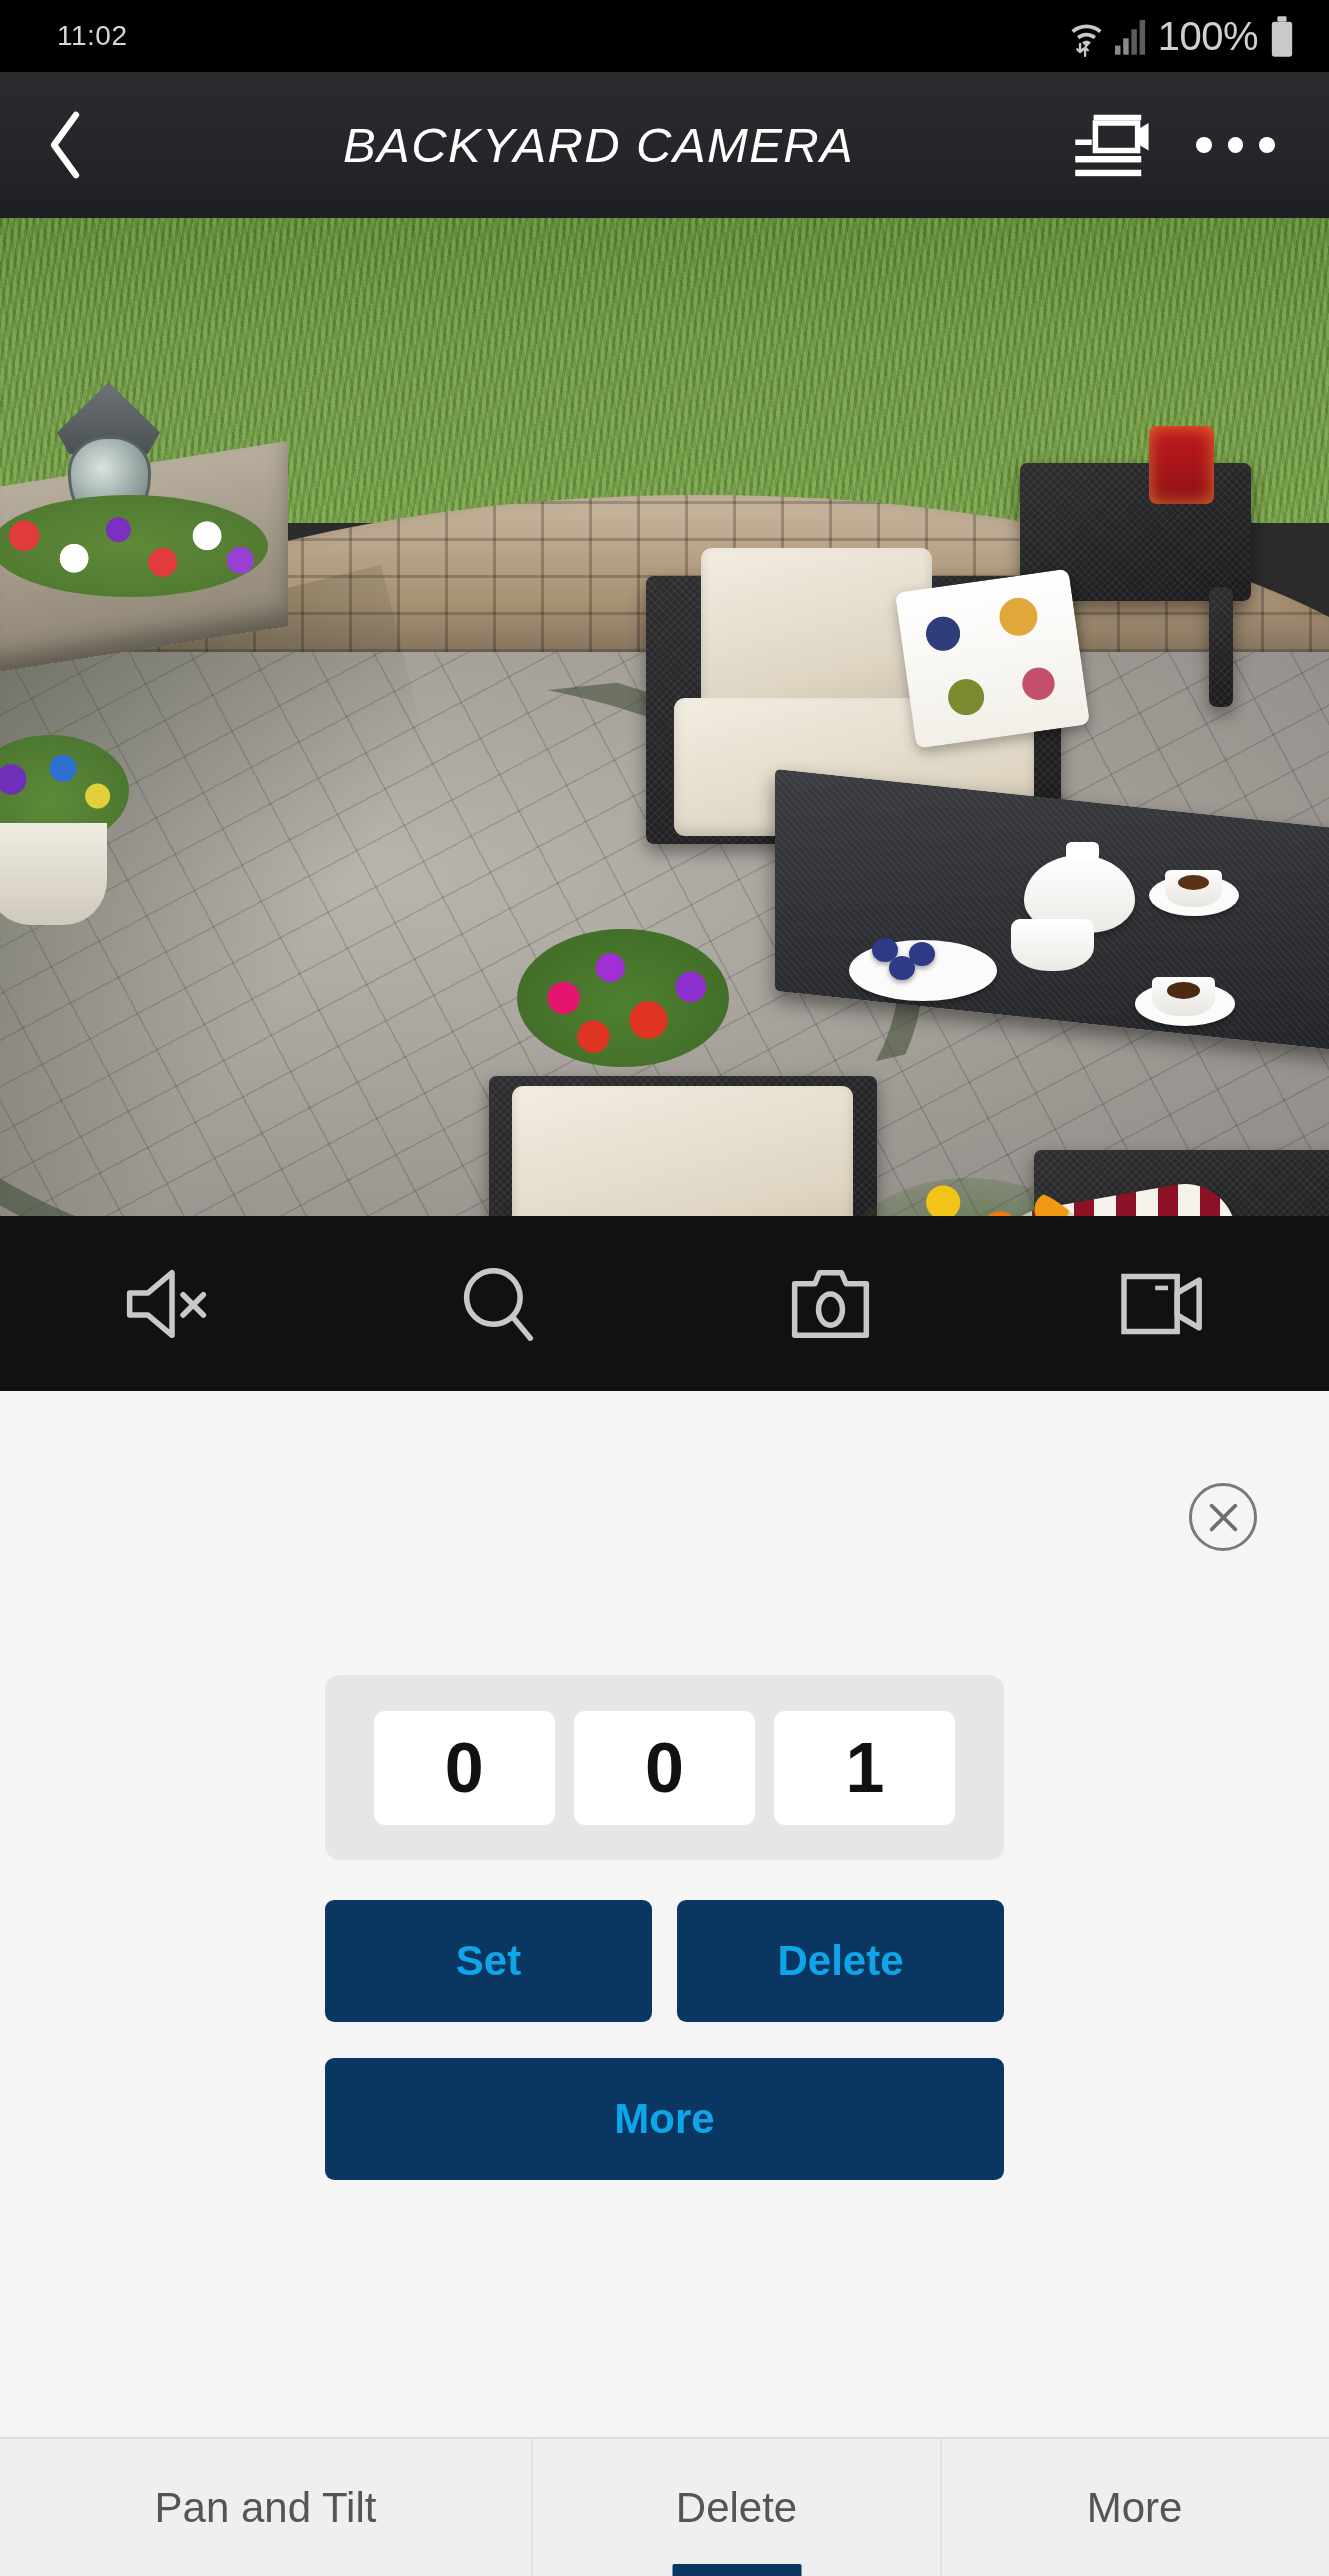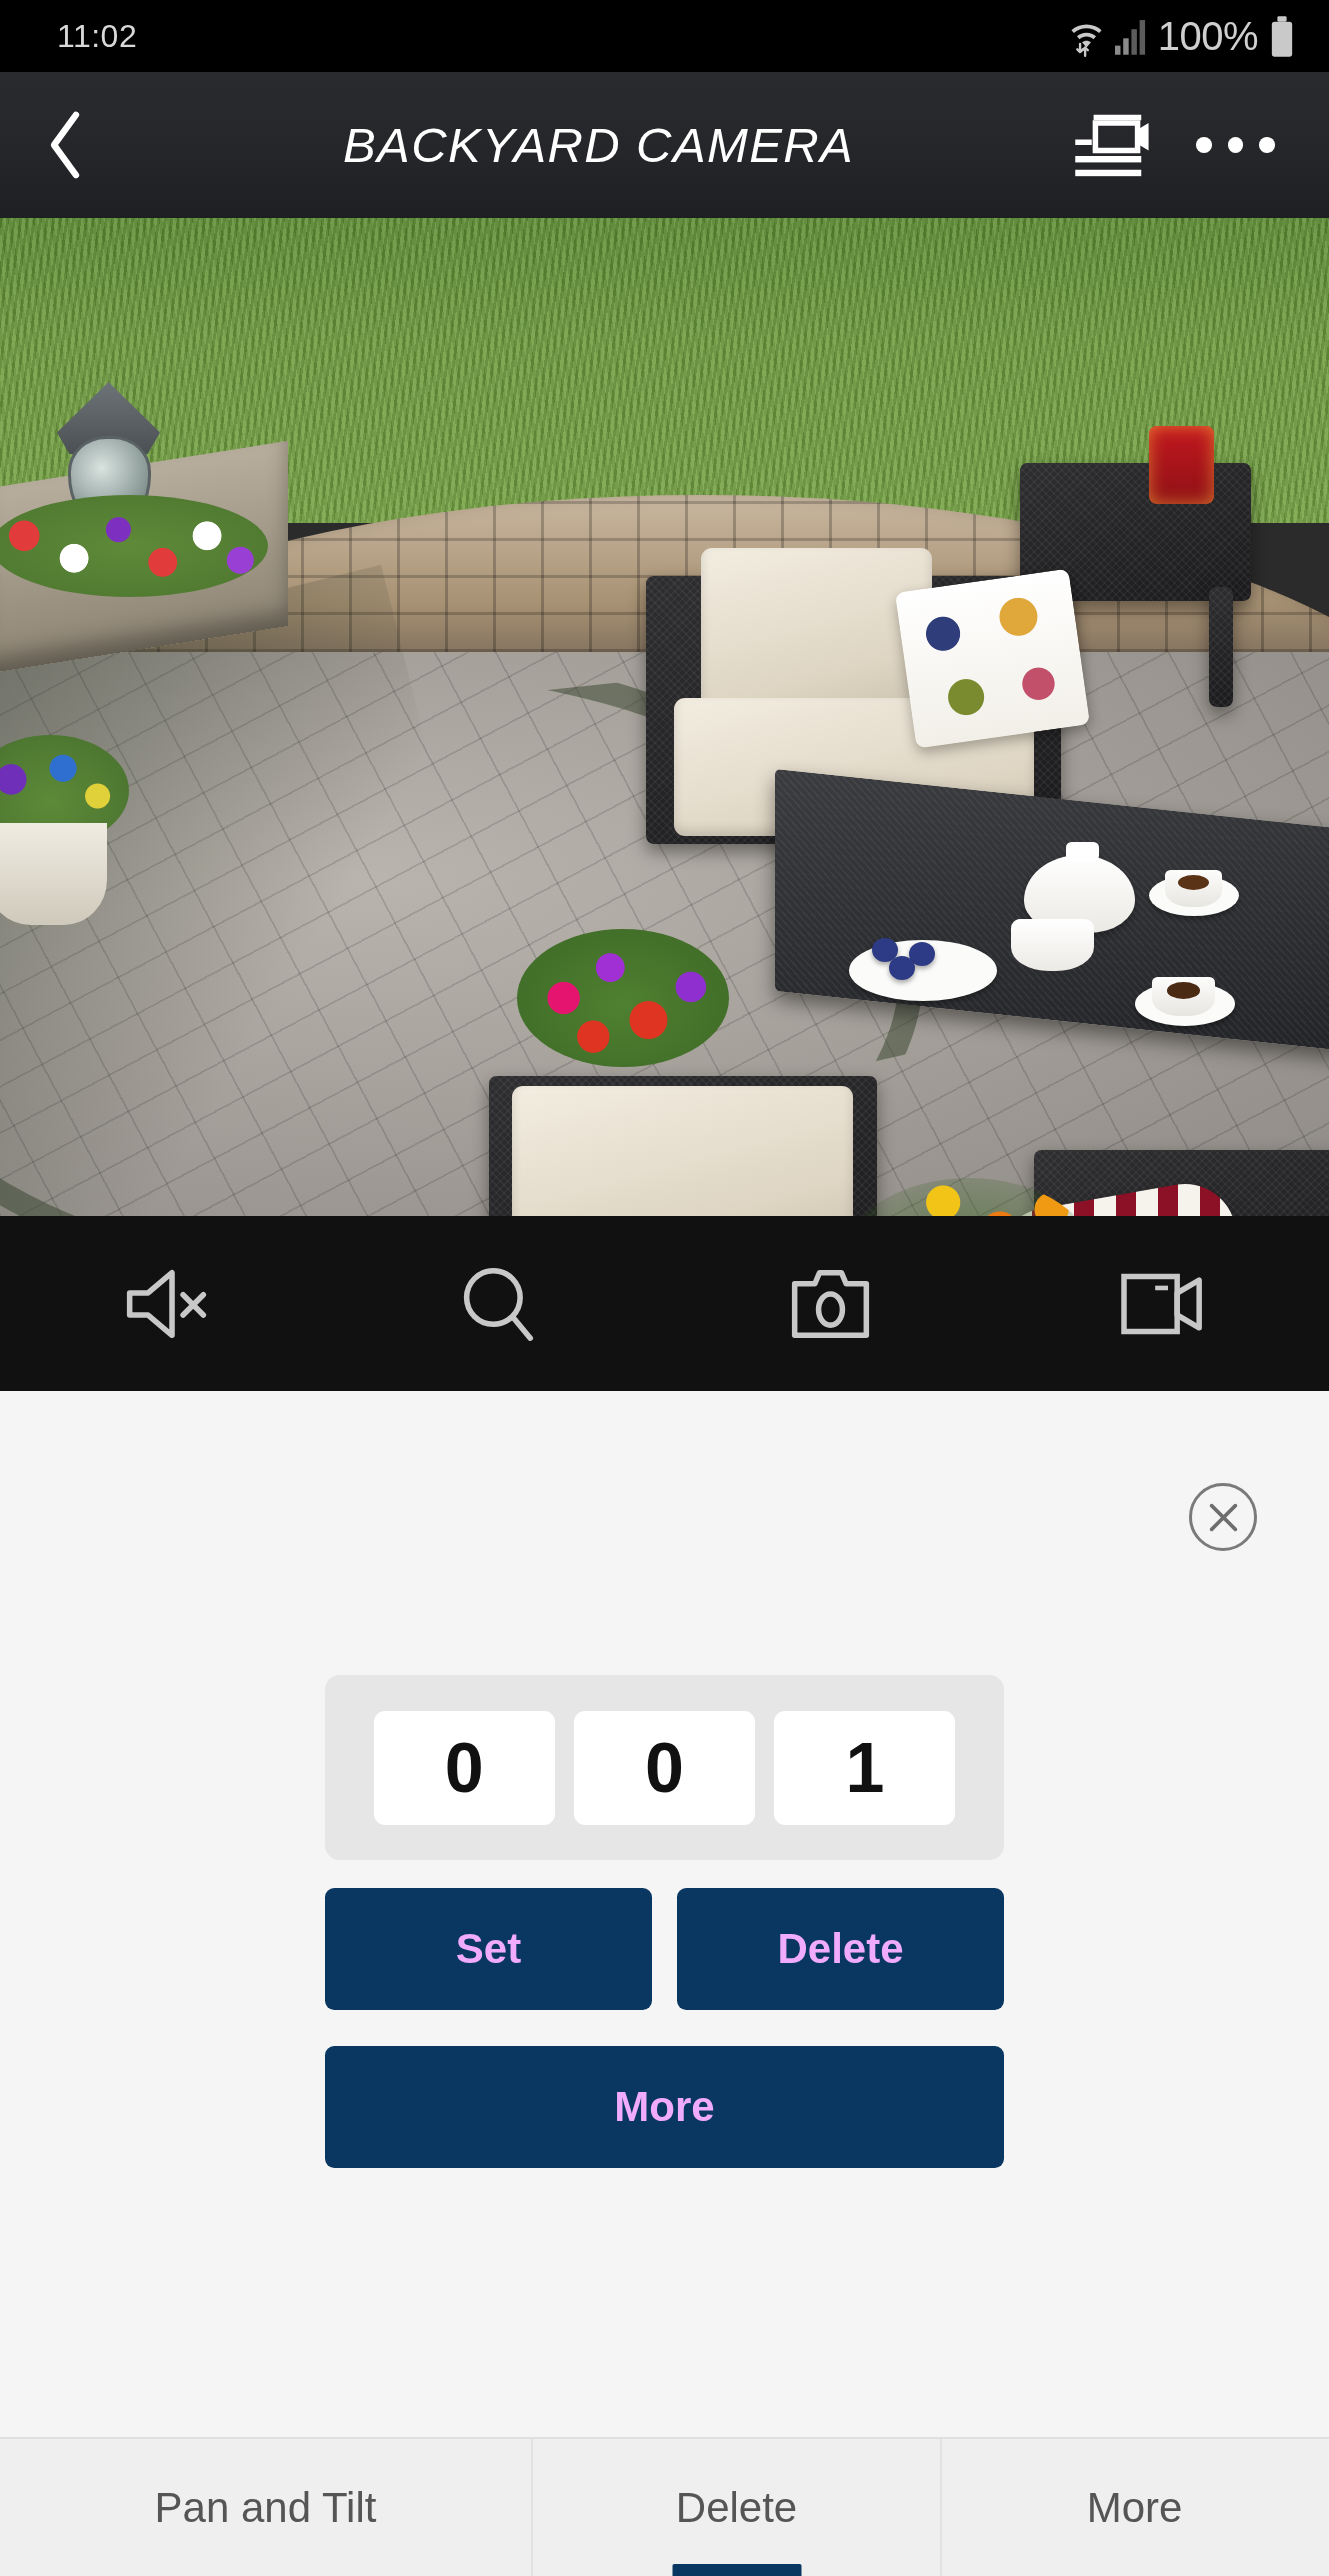--- a/index.html
+++ b/index.html
@@ -26,21 +26,21 @@
     width: 1329px;
     height: 72px;
     background: #000000;
     display: flex;
     align-items: center;
     justify-content: space-between;
     padding: 0 35px 0 57px;
   }
   .status-clock {
     color: #d8d8d8;
-    font-size: 32px;
+    font-size: 28px;
     font-weight: 400;
     letter-spacing: 0.5px;
     line-height: 1;
   }
   .status-right {
     display: flex;
     align-items: center;
     gap: 12px;
   }
   .status-pct {
@@ -264,30 +264,31 @@
   }
   .btn-pair {
     position: absolute;
     top: 496px; left: 325px;
     width: 679px; height: 122px;
     display: flex;
     justify-content: space-between;
   }
   .btn-primary {
     background: #0a3761;
-    color: #f0abfc;
+    color: #0ea5e9;
     border: none;
     border-radius: 9.2px;
     font-family: "Liberation Sans", sans-serif;
     font-size: 42px;
     font-weight: 700;
     display: flex;
     align-items: center;
     justify-content: center;
     cursor: pointer;
+    margin-top: 12px;
   }
   .btn-half { width: 327px; height: 122px; }
   .btn-full {
     position: absolute;
     top: 654px; left: 325px;
     width: 679px; height: 122px;
   }
 
   
   .tabbar {

